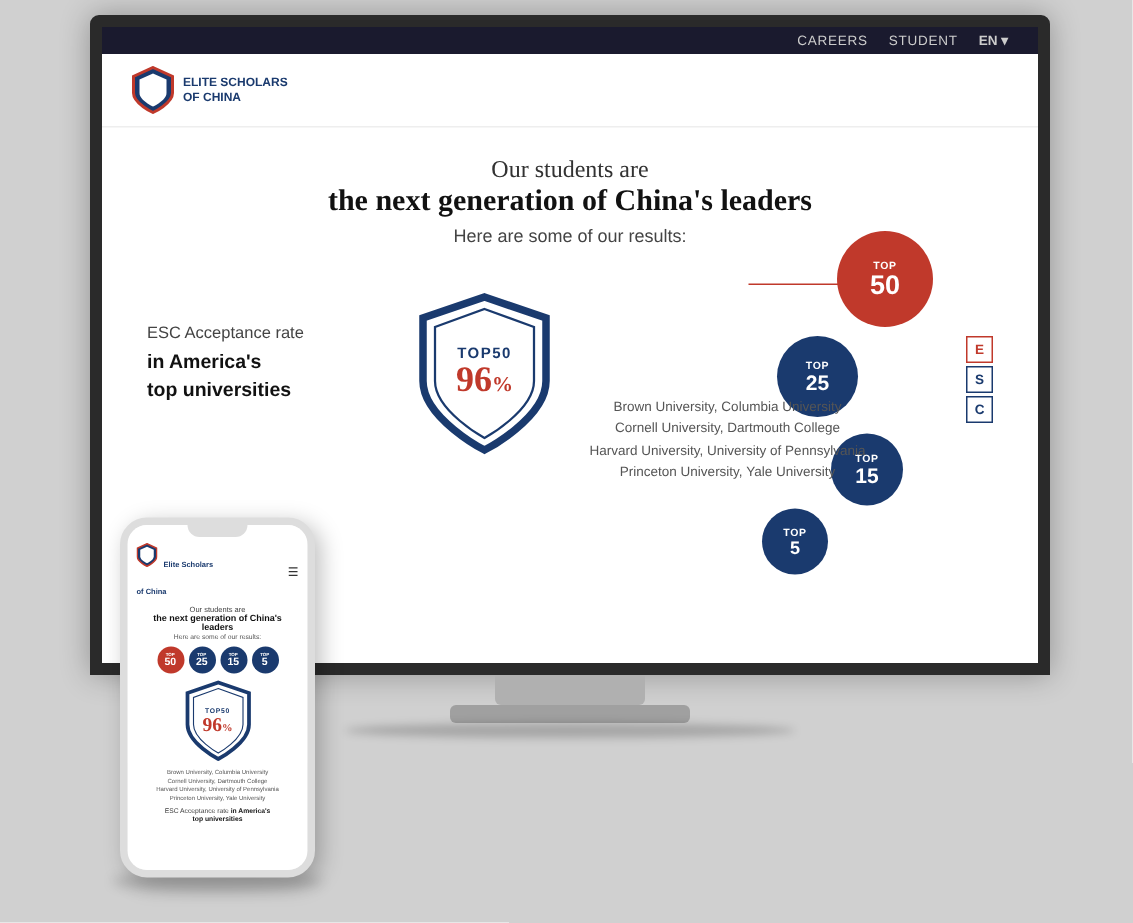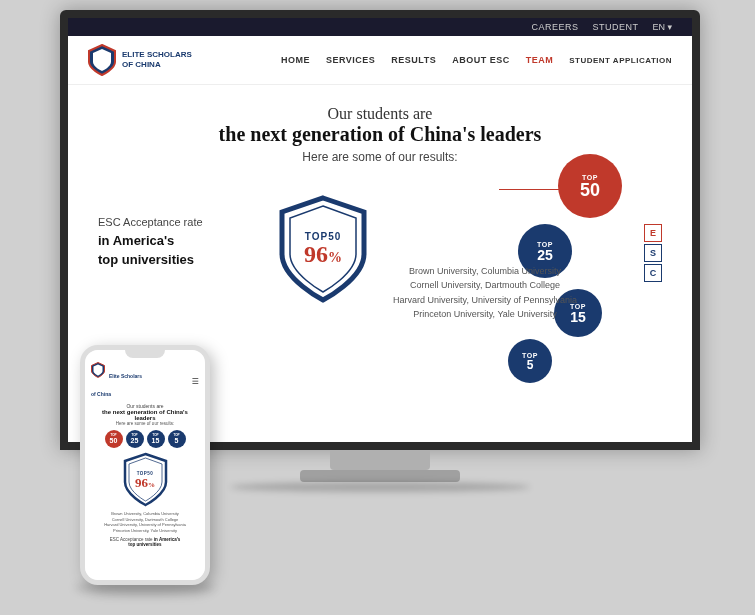--- a/index.html
+++ b/index.html
@@ -73,20 +73,21 @@
       font-size: 9px;
       text-decoration: none;
       font-family: Arial, sans-serif;
       letter-spacing: 0.5px;
     }
 
     .top-bar .lang {
       color: #ccc;
       font-size: 9px;
       font-family: Arial, sans-serif;
+      font-weight: bold;
     }
 
     
     .nav-bar {
       display: flex;
       align-items: center;
       padding: 8px 20px;
       border-bottom: 1px solid #eee;
     }
 
@@ -585,28 +586,20 @@
         <div class="nav-bar">
           <div class="logo-area">
             <svg class="logo-shield" viewBox="0 0 28 32">
               <path d="M14 1 L27 7 L27 18 C27 25 14 31 14 31 C14 31 1 25 1 18 L1 7 Z" fill="#1a3a6e" stroke="#c0392b" stroke-width="2"></path>
               <path d="M14 5 L23 9 L23 18 C23 23 14 27 14 27 C14 27 5 23 5 18 L5 9 Z" fill="white"></path>
             </svg>
             <div class="logo-text">
               <div>ELITE SCHOLARS</div>
               <div>OF CHINA</div>
             </div>
-          </div>
-          <div class="nav-links">
-            <a>HOME</a>
-            <a>SERVICES</a>
-            <a>RESULTS</a>
-            <a>ABOUT ESC</a>
-            <a class="active">TEAM</a>
-            <a class="student-app">STUDENT APPLICATION</a>
           </div>
         </div>
 
         <div class="hero">
           <h2>Our students are</h2>
           <h1>the next generation of China's leaders</h1>
           <p>Here are some of our results:</p>
         </div>
 
         <div class="content-area">

